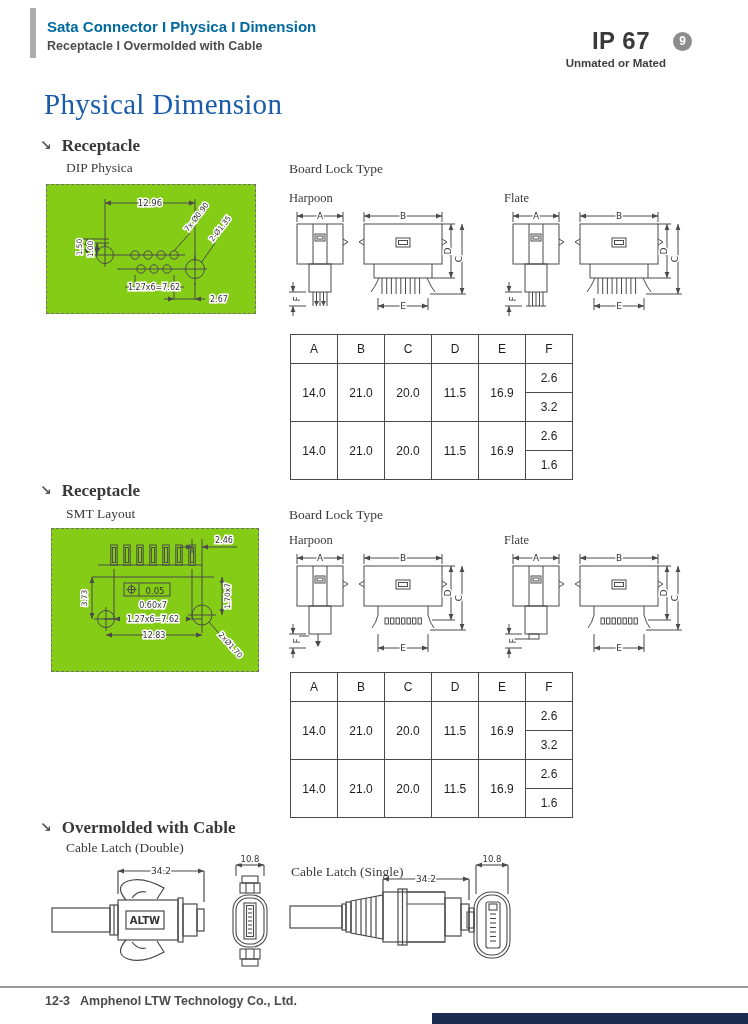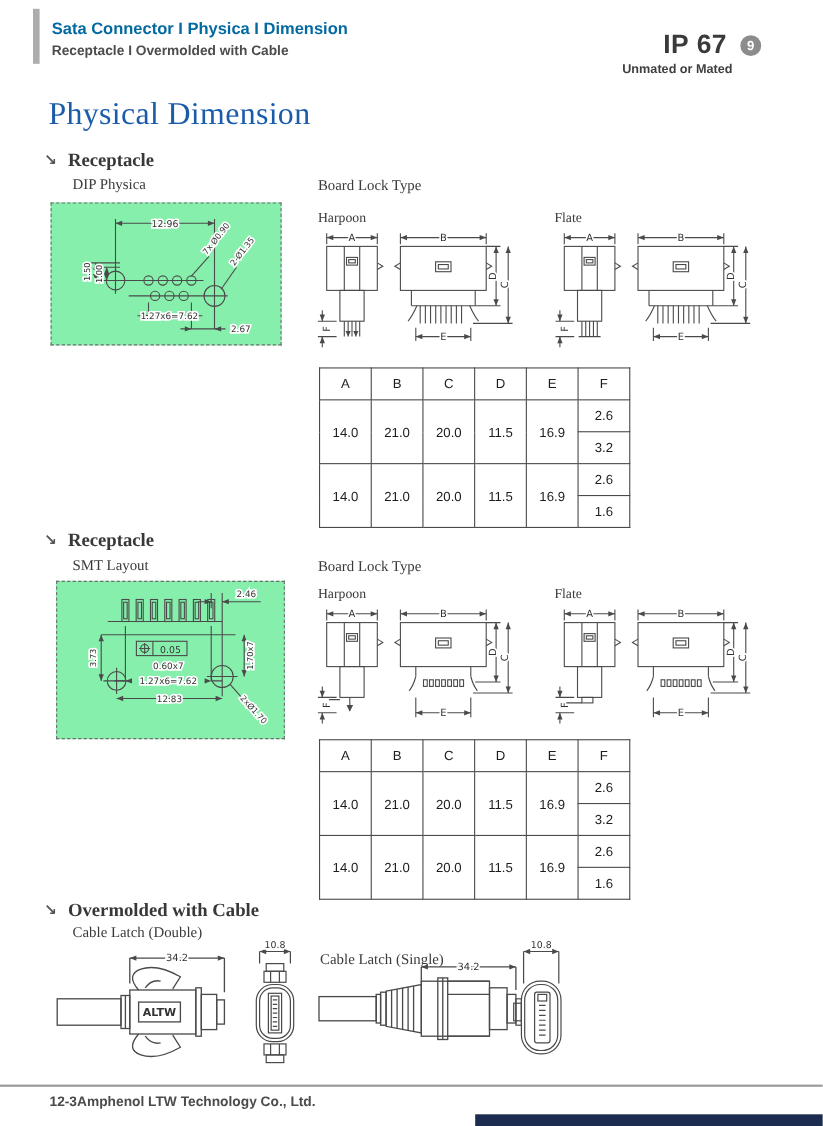--- a/index.html
+++ b/index.html
@@ -4,41 +4,41 @@
 <style>
   html,body{margin:0;padding:0}
   body{width:748px;height:1024px;position:relative;background:#fff;overflow:hidden;
        font-family:"Liberation Sans","DejaVu Sans",sans-serif;color:#3d3d3d}
   .abs{position:absolute}
   .serif{font-family:"Liberation Serif","DejaVu Serif",serif}
   
   .accent-bar{left:30px;top:8px;width:6px;height:50px;background:#adadad}
   .breadcrumb{left:47px;top:18px;font-size:15px;font-weight:700;color:#0369a1}
   .subhead{left:47px;top:39px;font-size:12.5px;font-weight:700;color:#4c4c4c}
-  .ip-wrap{top:27px;right:56px;display:flex;align-items:center;gap:12px}
+  .ip-wrap{top:27px;right:56px;display:flex;align-items:center;gap:23px}
   .ip-text{font-size:24px;font-weight:700;color:#3a3a3a;letter-spacing:0.5px}
   .ip-badge{width:19px;height:19px;border-radius:50%;background:#8c8c8c;color:#fff;
             font-size:12px;font-weight:700;display:flex;align-items:center;justify-content:center}
   .mating{top:57px;right:82px;font-size:11.5px;font-weight:700;color:#3f3f3f}
   .page-title{left:44px;top:88px;font-size:29px;font-weight:400;color:#1b5caa;letter-spacing:0.3px}
   
   .sec-head{display:flex;align-items:baseline;gap:10px;font-size:17px;font-weight:700;color:#383838}
   .sec-arrow{font-size:14px;color:#555;font-family:"DejaVu Sans",sans-serif;position:relative;top:-1px}
   .sub-label{font-size:13.5px;color:#3a3a3a}
-  .dashed-box{border:1.6px dashed #6f6f6f;background:#86efac}
+  .dashed-box{border:1.6px dashed #6f6f6f;background:#84cc16}
   
   table.dims{border-collapse:collapse;table-layout:fixed}
   table.dims th,table.dims td{border:1.6px solid #4a4a4a;width:46px;height:28px;
      text-align:center;vertical-align:middle;font-size:12px;font-weight:400;color:#1d1d1d;padding:0}
   
   svg text{font-family:"DejaVu Sans",sans-serif;fill:#333}
   .knock{paint-order:stroke;stroke:#ffffff;stroke-width:3px;fill:#333}
   
   .footer-rule{left:0;top:986px;width:748px;height:2px;background:#9a9a9a}
-  .footer-text{left:45px;top:994px;font-size:12.5px;font-weight:700;color:#4b4b4b;display:flex;}
+  .footer-text{left:45px;top:994px;font-size:12.5px;font-weight:700;color:#4b4b4b;display:flex;gap:10px}
   .bottom-bar{left:432px;top:1013px;width:316px;height:11px;background:#1c2c50}
 </style>
 </head>
 <body>
 
 <div class="abs accent-bar"></div>
 <div class="abs breadcrumb">Sata Connector I Physica I Dimension</div>
 <div class="abs subhead">Receptacle I Overmolded with Cable</div>
 <div class="abs ip-wrap">
   <span class="ip-text">IP 67</span>

